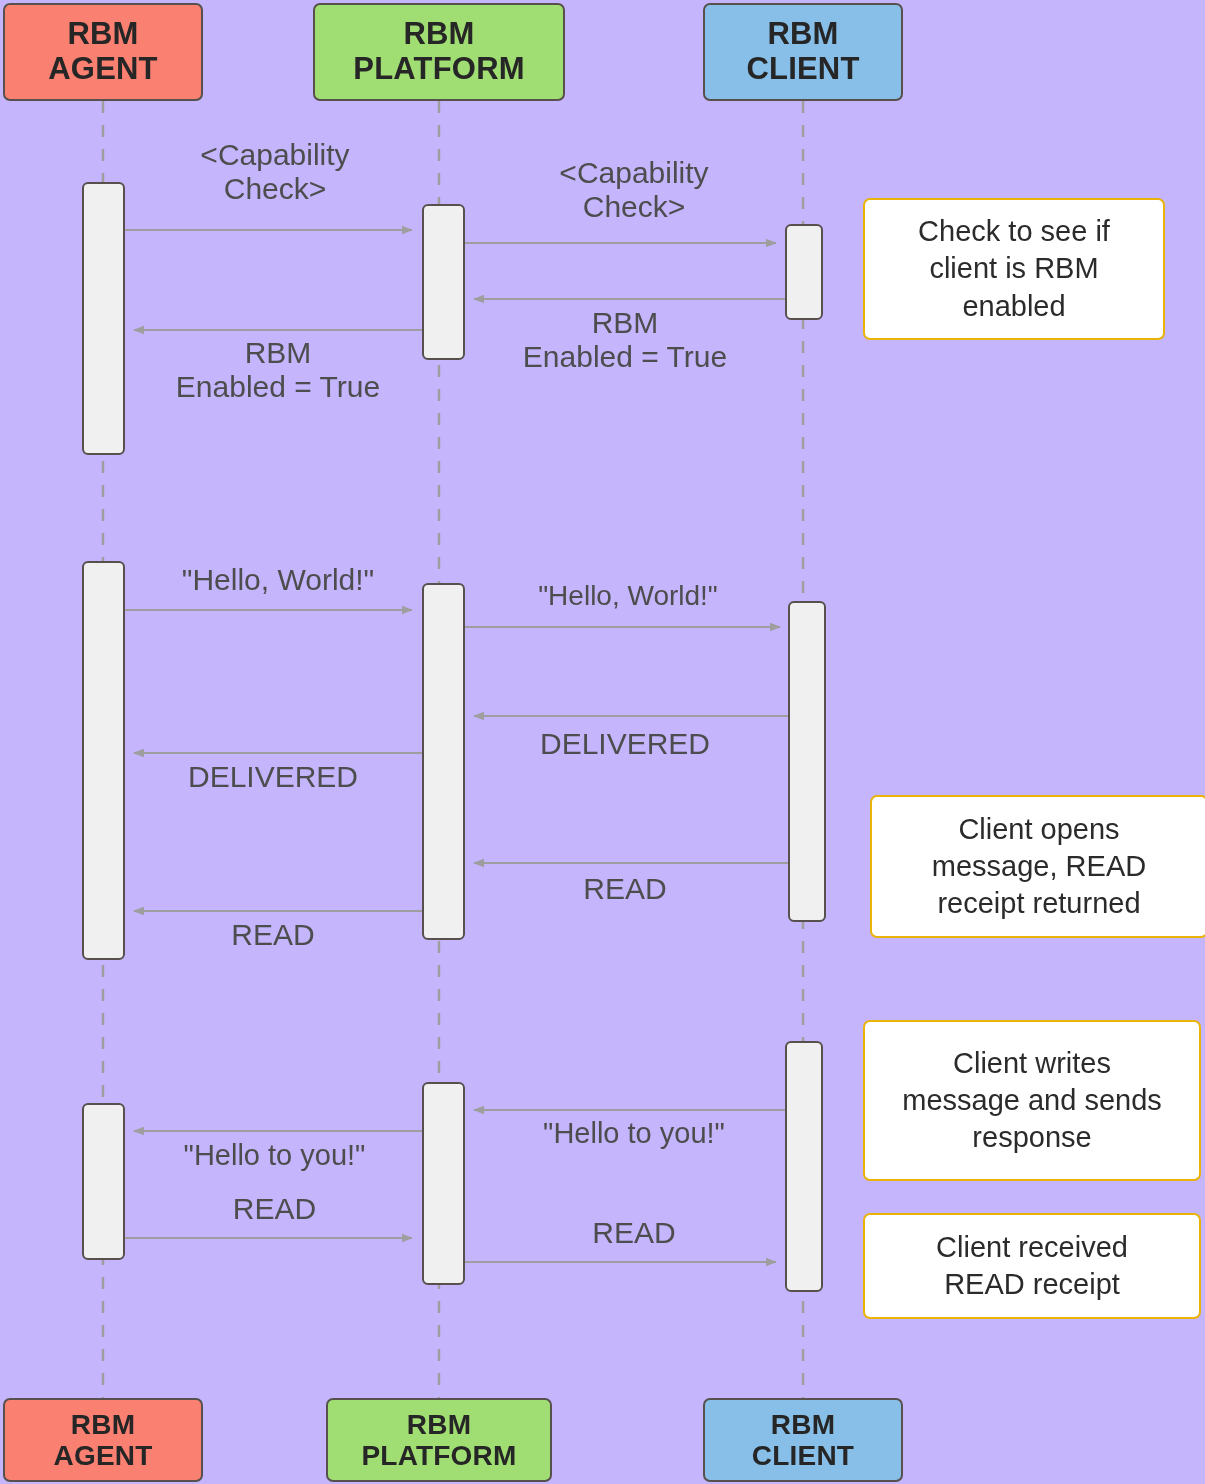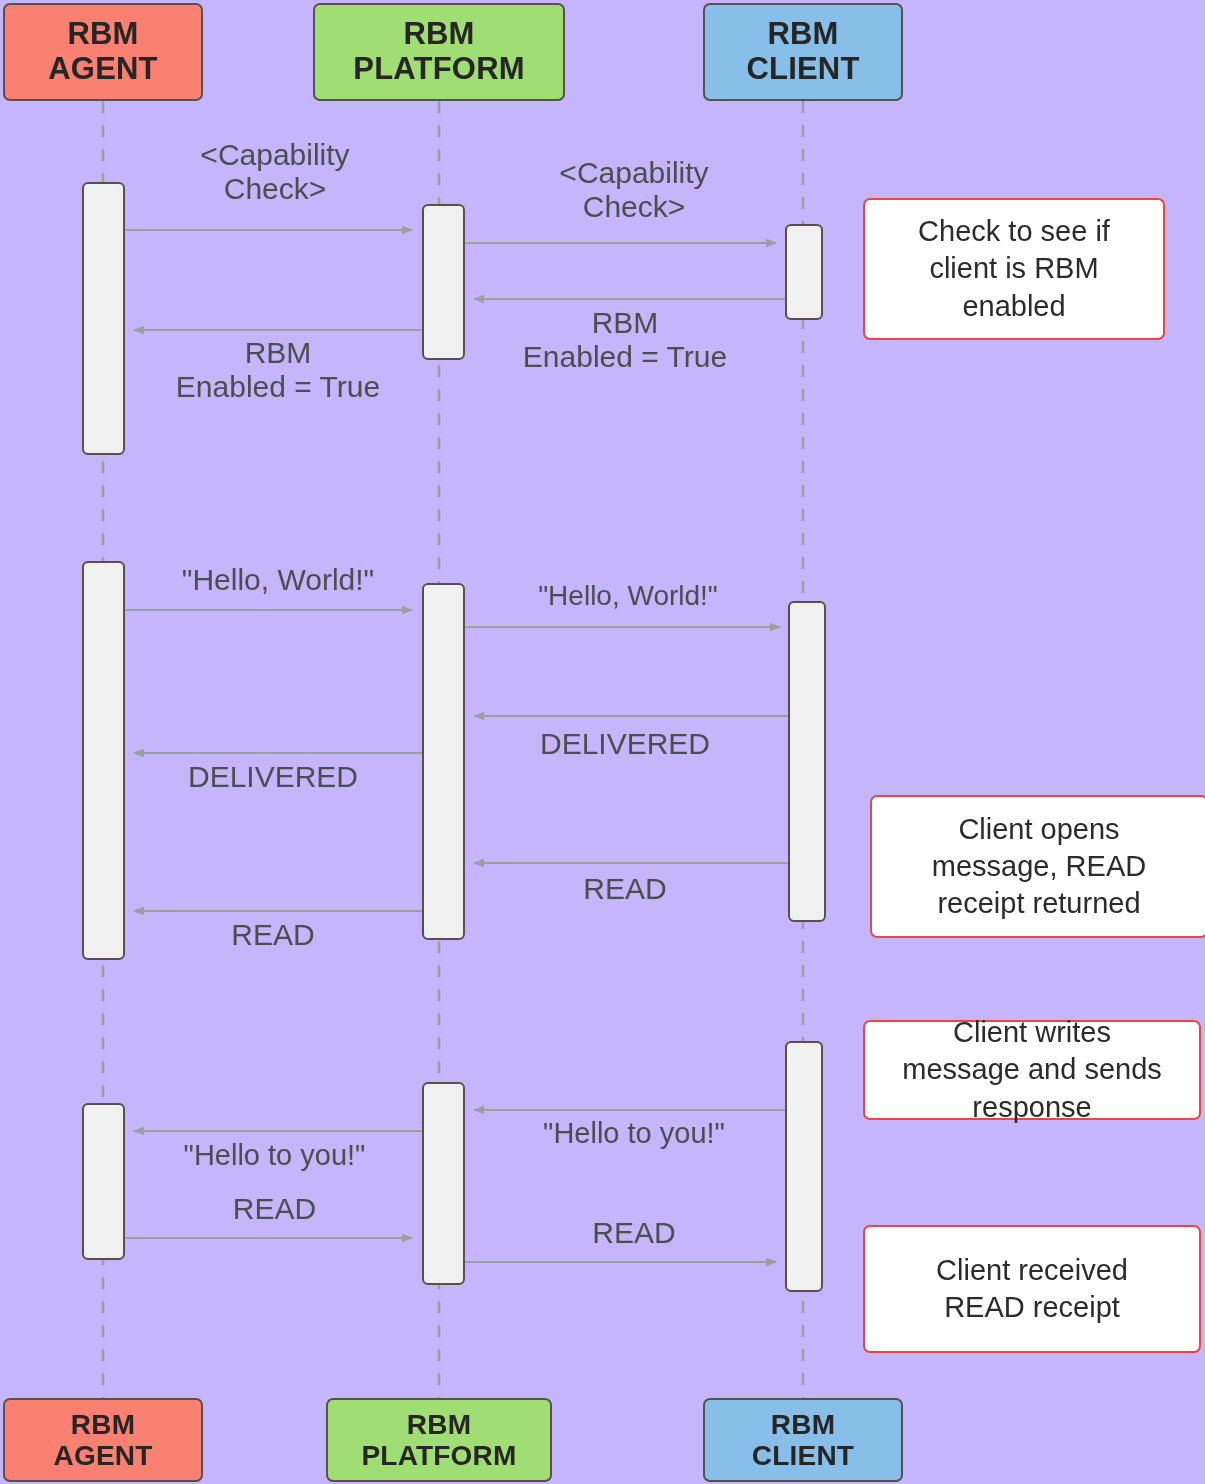--- a/index.html
+++ b/index.html
@@ -47,21 +47,21 @@
     background: #f0f0f0;
     border: 2px solid #57504d;
     border-radius: 6px;
   }
 
   
   .note-box {
     position: absolute;
     box-sizing: border-box;
     background: #ffffff;
-    border: 2px solid #ef4444;
+    border: 2px solid #eab308;
     border-radius: 7px;
     display: flex;
     align-items: center;
     justify-content: center;
     text-align: center;
     color: #2b2b2b;
     line-height: 1.28;
     padding: 18px 10px;
   }
   .note-box .note-text { white-space: pre-line; display: block; }
@@ -197,24 +197,24 @@
 enabled</span>
   </div>
 
 
   <div class="note-box" style="left:870px; top:795px; width:338px; height:143px; font-size:29px;">
     <span class="note-text">Client opens
 message, READ
 receipt returned</span>
   </div>
 
-  <div class="note-box" style="left:863px; top:1020px; width:338px; height:100px; font-size:29px;">
+  <div class="note-box" style="left:863px; top:1020px; width:338px; height:161px; font-size:29px;">
     <span class="note-text">Client writes
 message and sends
 response</span>
   </div>
 
-  <div class="note-box" style="left:863px; top:1213px; width:338px; height:128px; font-size:29px;margin-top:12px;">
+  <div class="note-box" style="left:863px; top:1213px; width:338px; height:106px; font-size:29px;">
     <span class="note-text">Client received
 READ receipt</span>
   </div>
 
 </div>
 
 </body></html>

